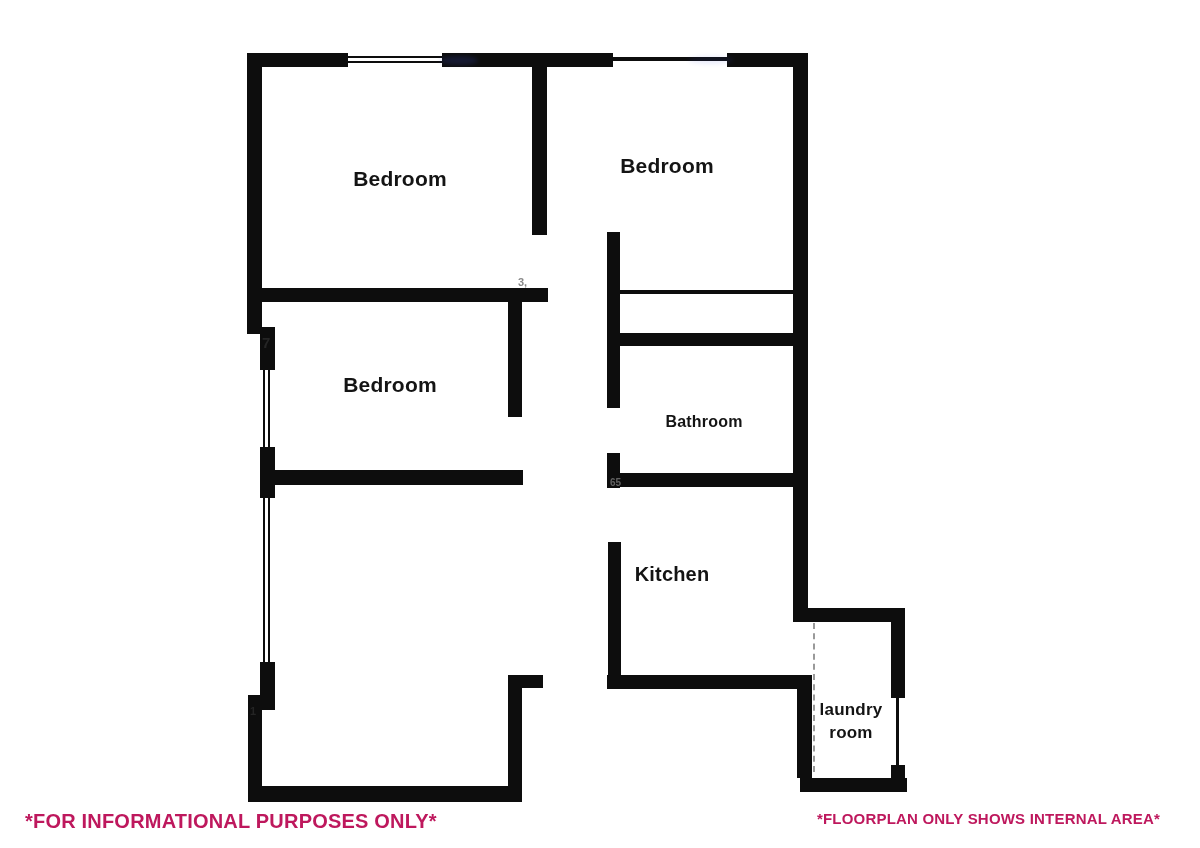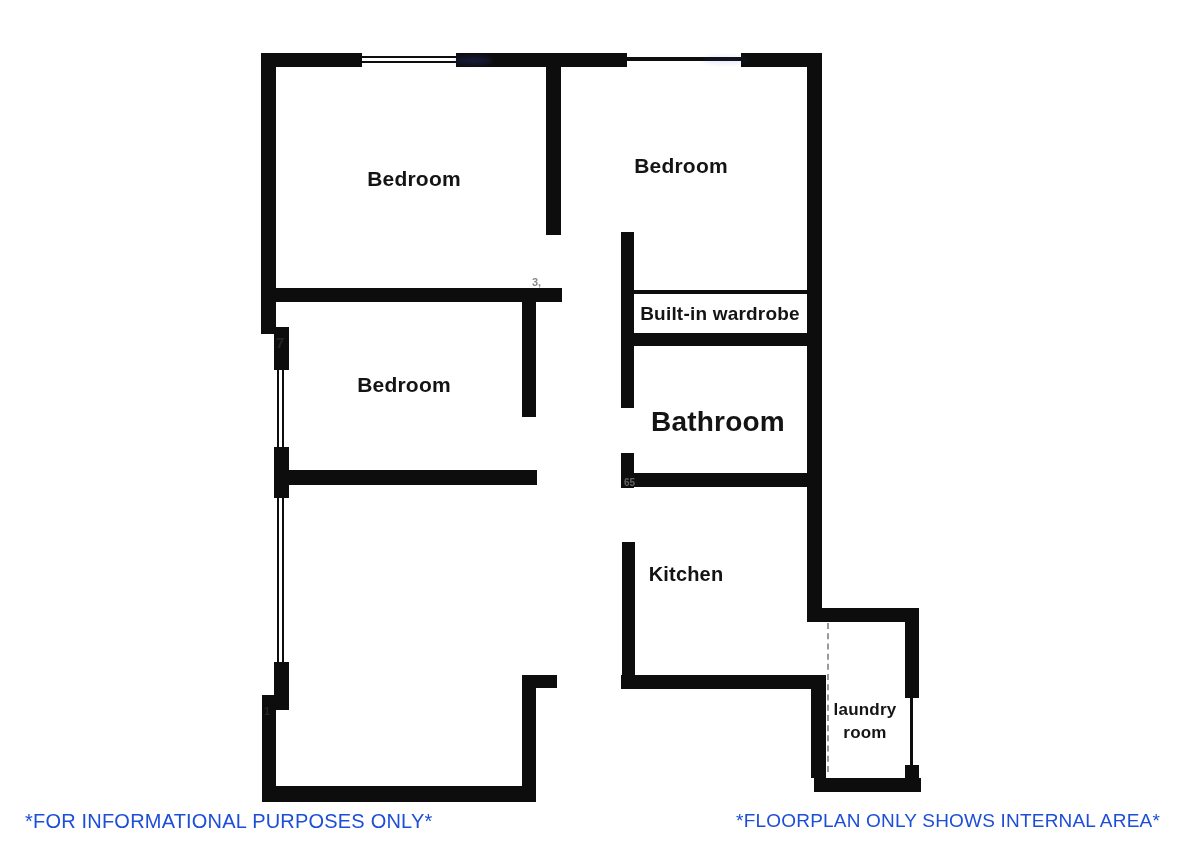--- a/index.html
+++ b/index.html
@@ -1,37 +1,37 @@
 <!DOCTYPE html>
 <html style="--wall: #0d0d0d;"><head>
 <meta charset="utf-8">
 <style>
   html,body{margin:0;padding:0;background:#ffffff;}
   body{
     width:1200px;height:848px;position:relative;overflow:hidden;
     font-family:"Liberation Sans",sans-serif;
   }
-  .plan{position:absolute;left:0;top:0;width:1178px;height:848px;background:#ffffff;margin-left:14px;}
+  .plan{position:absolute;left:0;top:0;width:1178px;height:848px;background:#ffffff;}
   .wall{position:absolute;background:var(--wall,#0d0d0d);}
   .win{position:absolute;background:#ffffff;}
   .win .wline{position:absolute;background:var(--wall,#0d0d0d);}
   .room-label{
     position:absolute;transform:translate(-50%,-50%);
     font-weight:700;color:#141414;white-space:pre-line;text-align:center;
     letter-spacing:.2px;line-height:1.35;
   }
   .artifact{position:absolute;font-weight:700;}
   .smudge{position:absolute;border-radius:50%;filter:blur(2px);}
   .dash-line{position:absolute;border-left:2px dashed #9a9a9a;}
   .footer-note{
-    position:absolute;top:810px;font-weight:400;color:#1d4ed8;
+    position:absolute;top:810px;font-weight:700;color:#be185d;
     font-size:20px;letter-spacing:.2px;white-space:nowrap;
   }
   .footer-left{left:25px;}
-  .footer-right{right:40px;font-size:19px;}
+  .footer-right{right:40px;font-size:15px;}
 </style>
 </head>
 <body>
 
 <div class="plan" style="background: rgb(255, 255, 255);">
     <div class="wall" style="left: 247px; top: 53px; width: 101px; height: 14px;"></div>
     <div class="wall" style="left: 442px; top: 53px; width: 171px; height: 14px;"></div>
     <div class="wall" style="left: 727px; top: 53px; width: 80px; height: 14px;"></div>
     <div class="wall" style="left: 247px; top: 53px; width: 15px; height: 280px;"></div>
     <div class="wall" style="left: 247px; top: 327px; width: 28px; height: 7px;"></div>
@@ -75,22 +75,21 @@
       <div class="wline" style="left: 3px; top: 0px; width: 2px; height: 164px;"></div>
       <div class="wline" style="left: 8px; top: 0px; width: 2px; height: 164px;"></div>
     </div>
     <div class="win" style="left: 891px; top: 698px; width: 14px; height: 67px;">
       <div class="wline" style="left: 5px; top: 0px; width: 3px; height: 67px;"></div>
     </div>
     <div class="dash-line" style="left: 813px; top: 623px; height: 149px;"></div>
     <div class="room-label" style="left: 400px; top: 179px; font-size: 21px;">Bedroom</div>
     <div class="room-label" style="left: 667px; top: 166px; font-size: 21px;">Bedroom</div>
     <div class="room-label" style="left: 390px; top: 385px; font-size: 21px;">Bedroom</div>
-    <div class="room-label" style="left: 706px; top: 314px; font-size: 19px;">Built-in wardrobe</div>
-    <div class="room-label" style="left: 704px; top: 422px; font-size: 28px;">Bathroom</div>
+    <div class="room-label" style="left: 704px; top: 422px; font-size: 16px;">Bathroom</div>
     <div class="room-label" style="left: 672px; top: 574px; font-size: 20px;">Kitchen</div>
     <div class="room-label" style="left: 851px; top: 722px; font-size: 17px;">laundry
 room</div>
     <div class="artifact" style="left: 262px; top: 334px; font-size: 15px; color: rgb(42, 42, 42); opacity: 0.85;">7</div>
     <div class="artifact" style="left: 250px; top: 705px; font-size: 11px; color: rgb(42, 42, 42); opacity: 0.8;">1</div>
     <div class="artifact" style="left: 518px; top: 276px; font-size: 11px; color: rgb(85, 85, 85); opacity: 0.7;">3,</div>
     <div class="artifact" style="left: 610px; top: 477px; font-size: 10px; color: rgb(153, 153, 153); opacity: 0.6;">65</div>
     <div class="smudge" style="left: 440px; top: 56px; width: 38px; height: 9px; background: rgb(59, 79, 216); opacity: 0.18;"></div>
     <div class="smudge" style="left: 688px; top: 56px; width: 46px; height: 8px; background: rgb(59, 79, 216); opacity: 0.1;"></div>
   </div>

